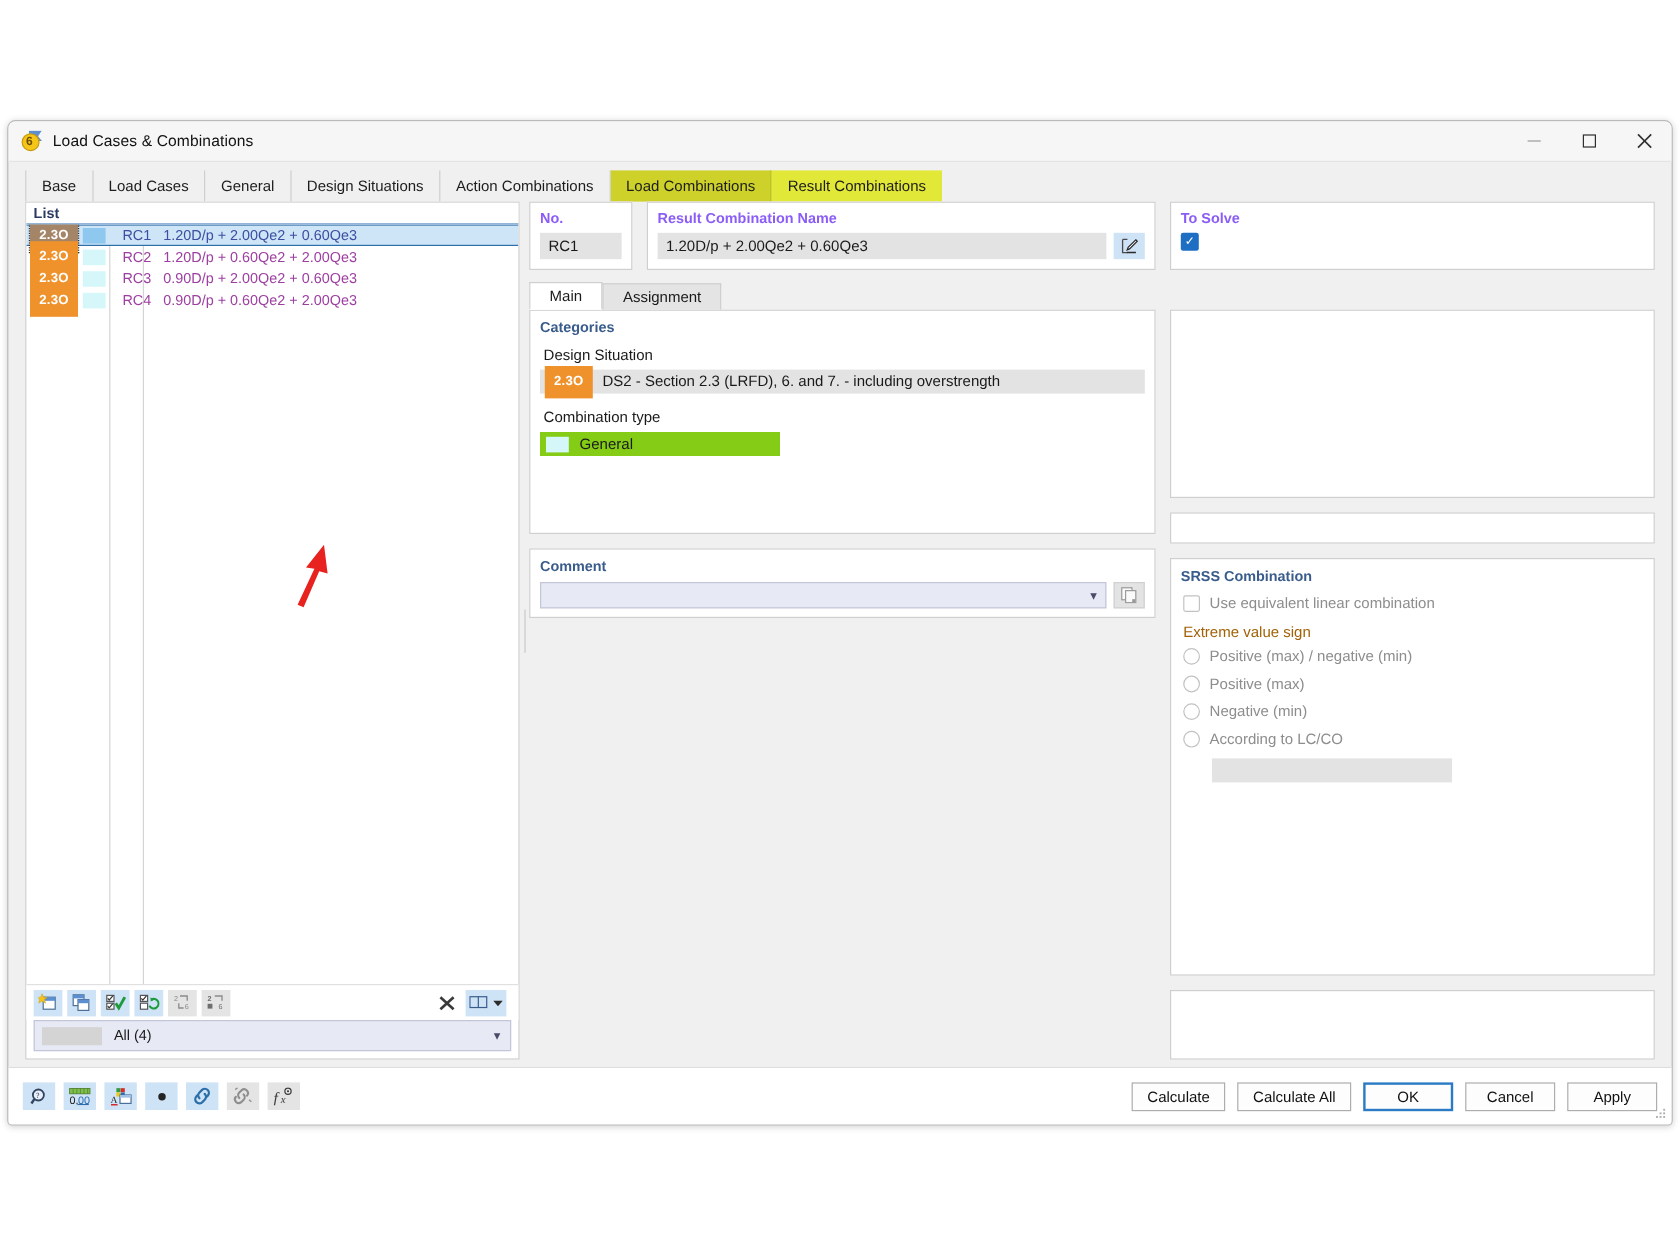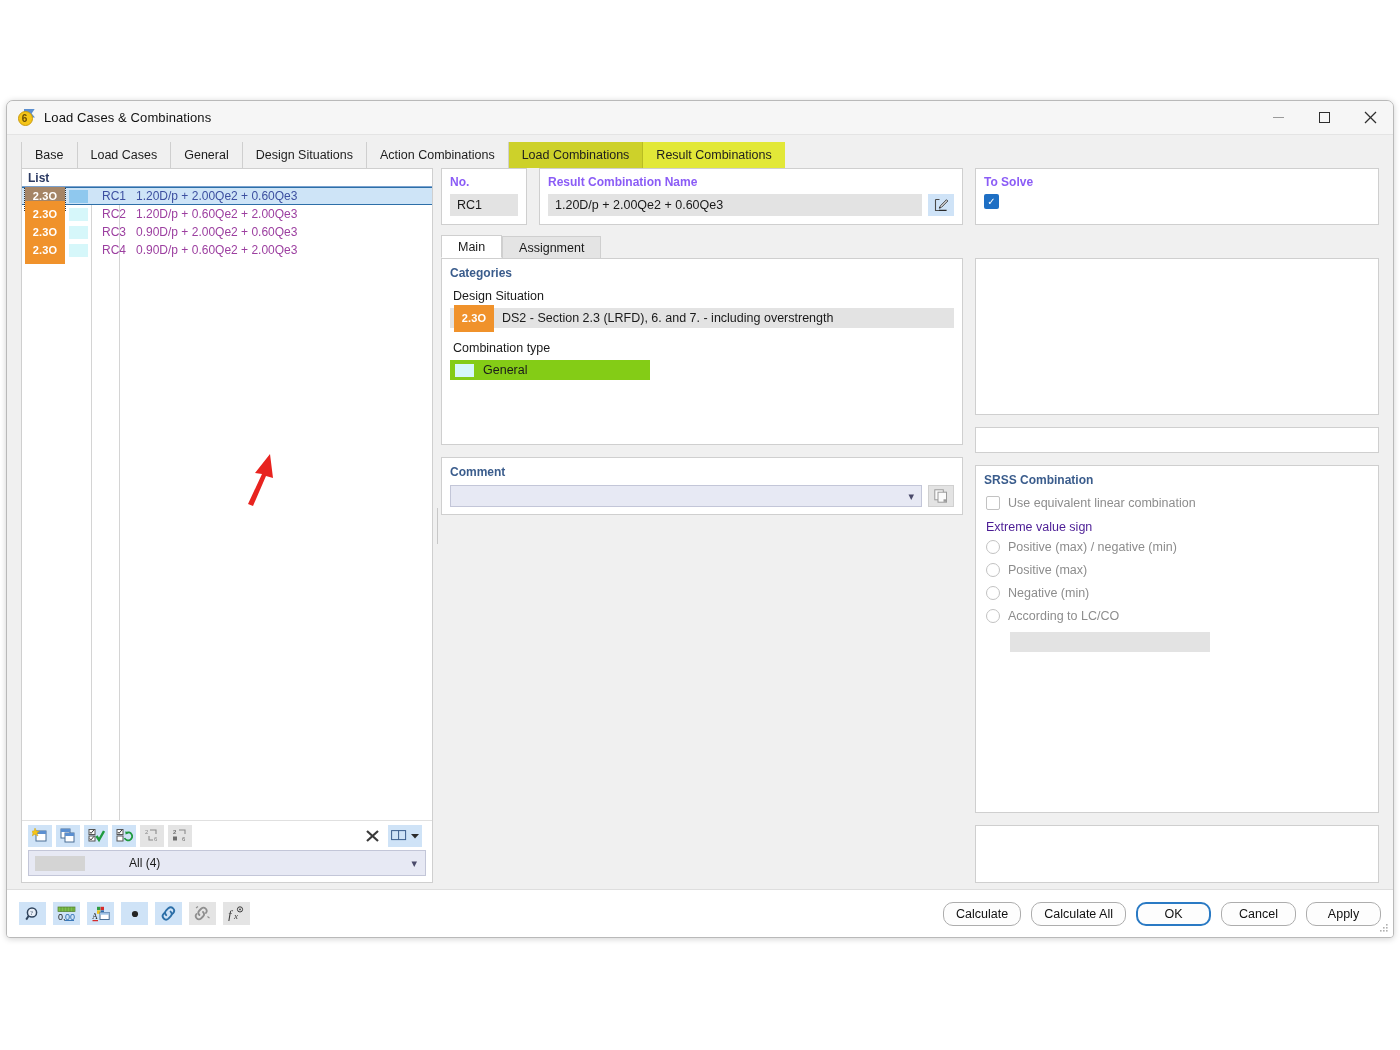--- a/index.html
+++ b/index.html
@@ -157,21 +157,20 @@
     cursor: default; flex: 0 0 auto; position: relative;
   }
   .tbtn.dis { background: #e4e4e4; }
   .tbtn.plain { background: transparent; }
   .spacer { flex: 1; }
   #filter-bar {
     height: 26px; margin: 0 6px 6px 6px;
     background: #e7e9f4; border: 1px solid #c3c6d8;
     display: flex; align-items: center;
     font-size: 12px;
-    gap: 34px;
   }
   #filter-swatch {
     width: 50px; height: 15px; margin: 0 10px 0 6px;
     background: #d4d4d4;
   }
   #filter-caret { margin-left: auto; margin-right: 8px; color: #4a4a6a; font-size: 11px; }
 
   
   #vsplit {
     width: 8px; margin: 0 0 6px 0;
@@ -276,21 +275,21 @@
   #footer-tools { display: flex; align-items: center; gap: 7px; }
   .fbtn {
     width: 27px; height: 23px; background: #cfe3f7;
     display: flex; align-items: center; justify-content: center;
     border: 1px solid transparent; cursor: default;
   }
   .fbtn.dis { background: #e4e4e4; }
   #footer-actions { margin-left: auto; display: flex; gap: 10px; }
   .abtn {
     min-width: 75px; height: 24px; padding: 0 12px;
-    background: #fdfdfd; border: 1px solid #adadad; border-radius: 10px;
+    background: #fdfdfd; border: 1px solid #adadad; border-radius: 0;
     font-size: 12.5px; color: #111; cursor: default;
     display: flex; align-items: center; justify-content: center;
     font-family: "Liberation Sans", sans-serif;
   }
   .abtn.default { border: 2px solid #2a7ac4; }
   #resize-grip {
     position: absolute; right: 3px; bottom: 3px; width: 12px; height: 12px;
   }
 </style>
 </head>
@@ -537,21 +536,21 @@
 
         <div class="col" id="col-right">
           <div class="panel blank" style="height:157px;"></div>
           <div class="panel blank" style="height:26px;"></div>
           <div class="panel" style="flex:1;">
             <div class="ptitle">SRSS Combination</div>
             <div class="cbline dim">
               <span class="cbox dim"></span>
               <span>Use equivalent linear combination</span>
             </div>
-            <div class="sublabel" style="color:#4c1d95; margin:10px 0 6px 2px;">Extreme value sign</div>
+            <div class="sublabel" style="color:#a16207; margin:10px 0 6px 2px;">Extreme value sign</div>
             <div class="cbline dim">
               <span class="rdo"></span>
               <span>Positive (max) / negative (min)</span>
             </div>
             <div class="cbline dim">
               <span class="rdo"></span>
               <span>Positive (max)</span>
             </div>
             <div class="cbline dim">
               <span class="rdo"></span>

